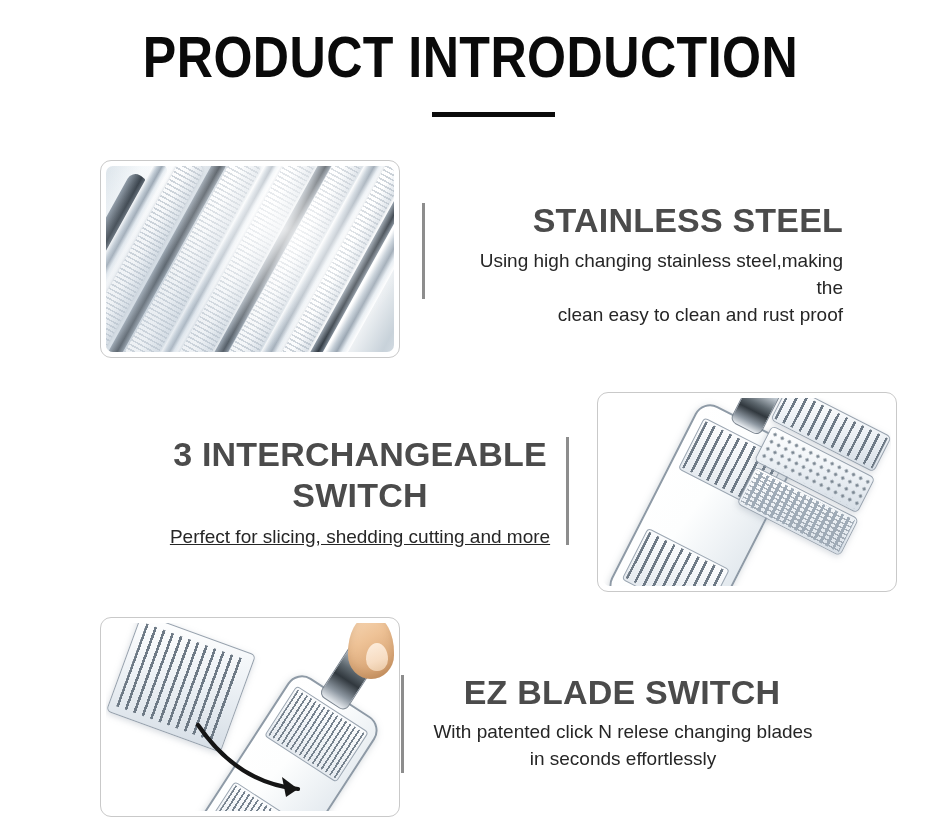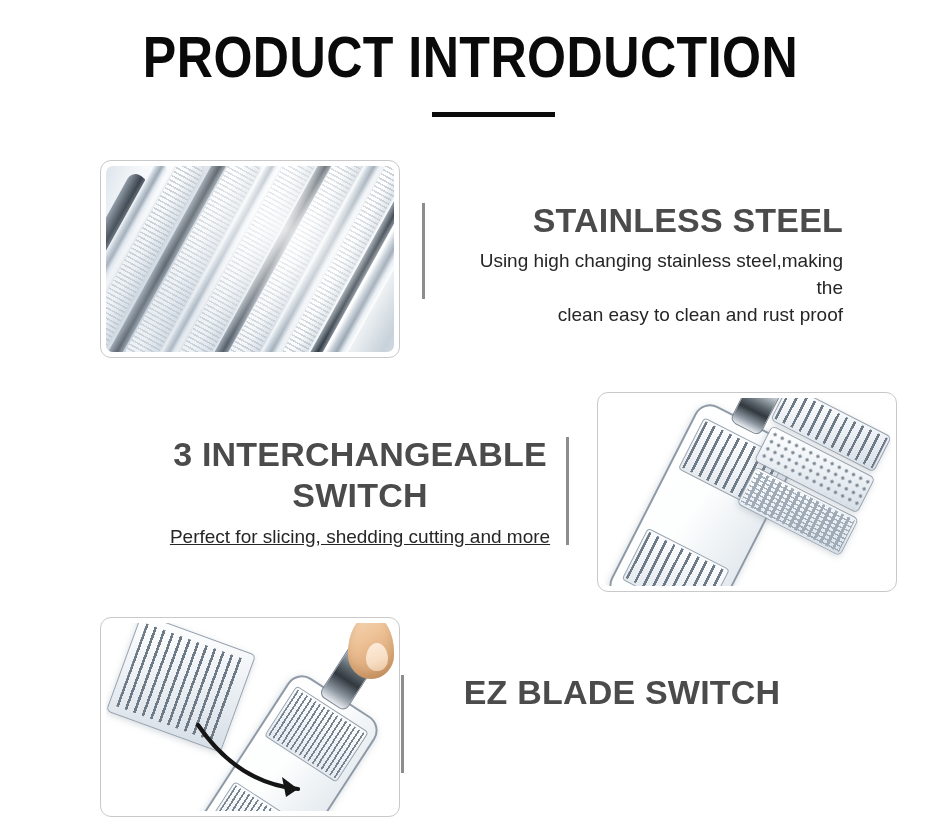--- a/index.html
+++ b/index.html
@@ -357,13 +357,17 @@
         <path d="M104 70 L 88 58 L 92 78 Z" fill="#151515"></path>
       </svg>
 
     </div>
   </div>
 </div>
 
 <div class="text-block" id="text-3">
   <div class="divider"></div>
   <h2 class="feat-heading">EZ BLADE SWITCH</h2>
+  <p class="feat-body">
+    <span>With patented click N relese changing blades</span><br>
+    <span>in seconds effortlessly</span>
+  </p>
 </div>
 
 </body></html>

